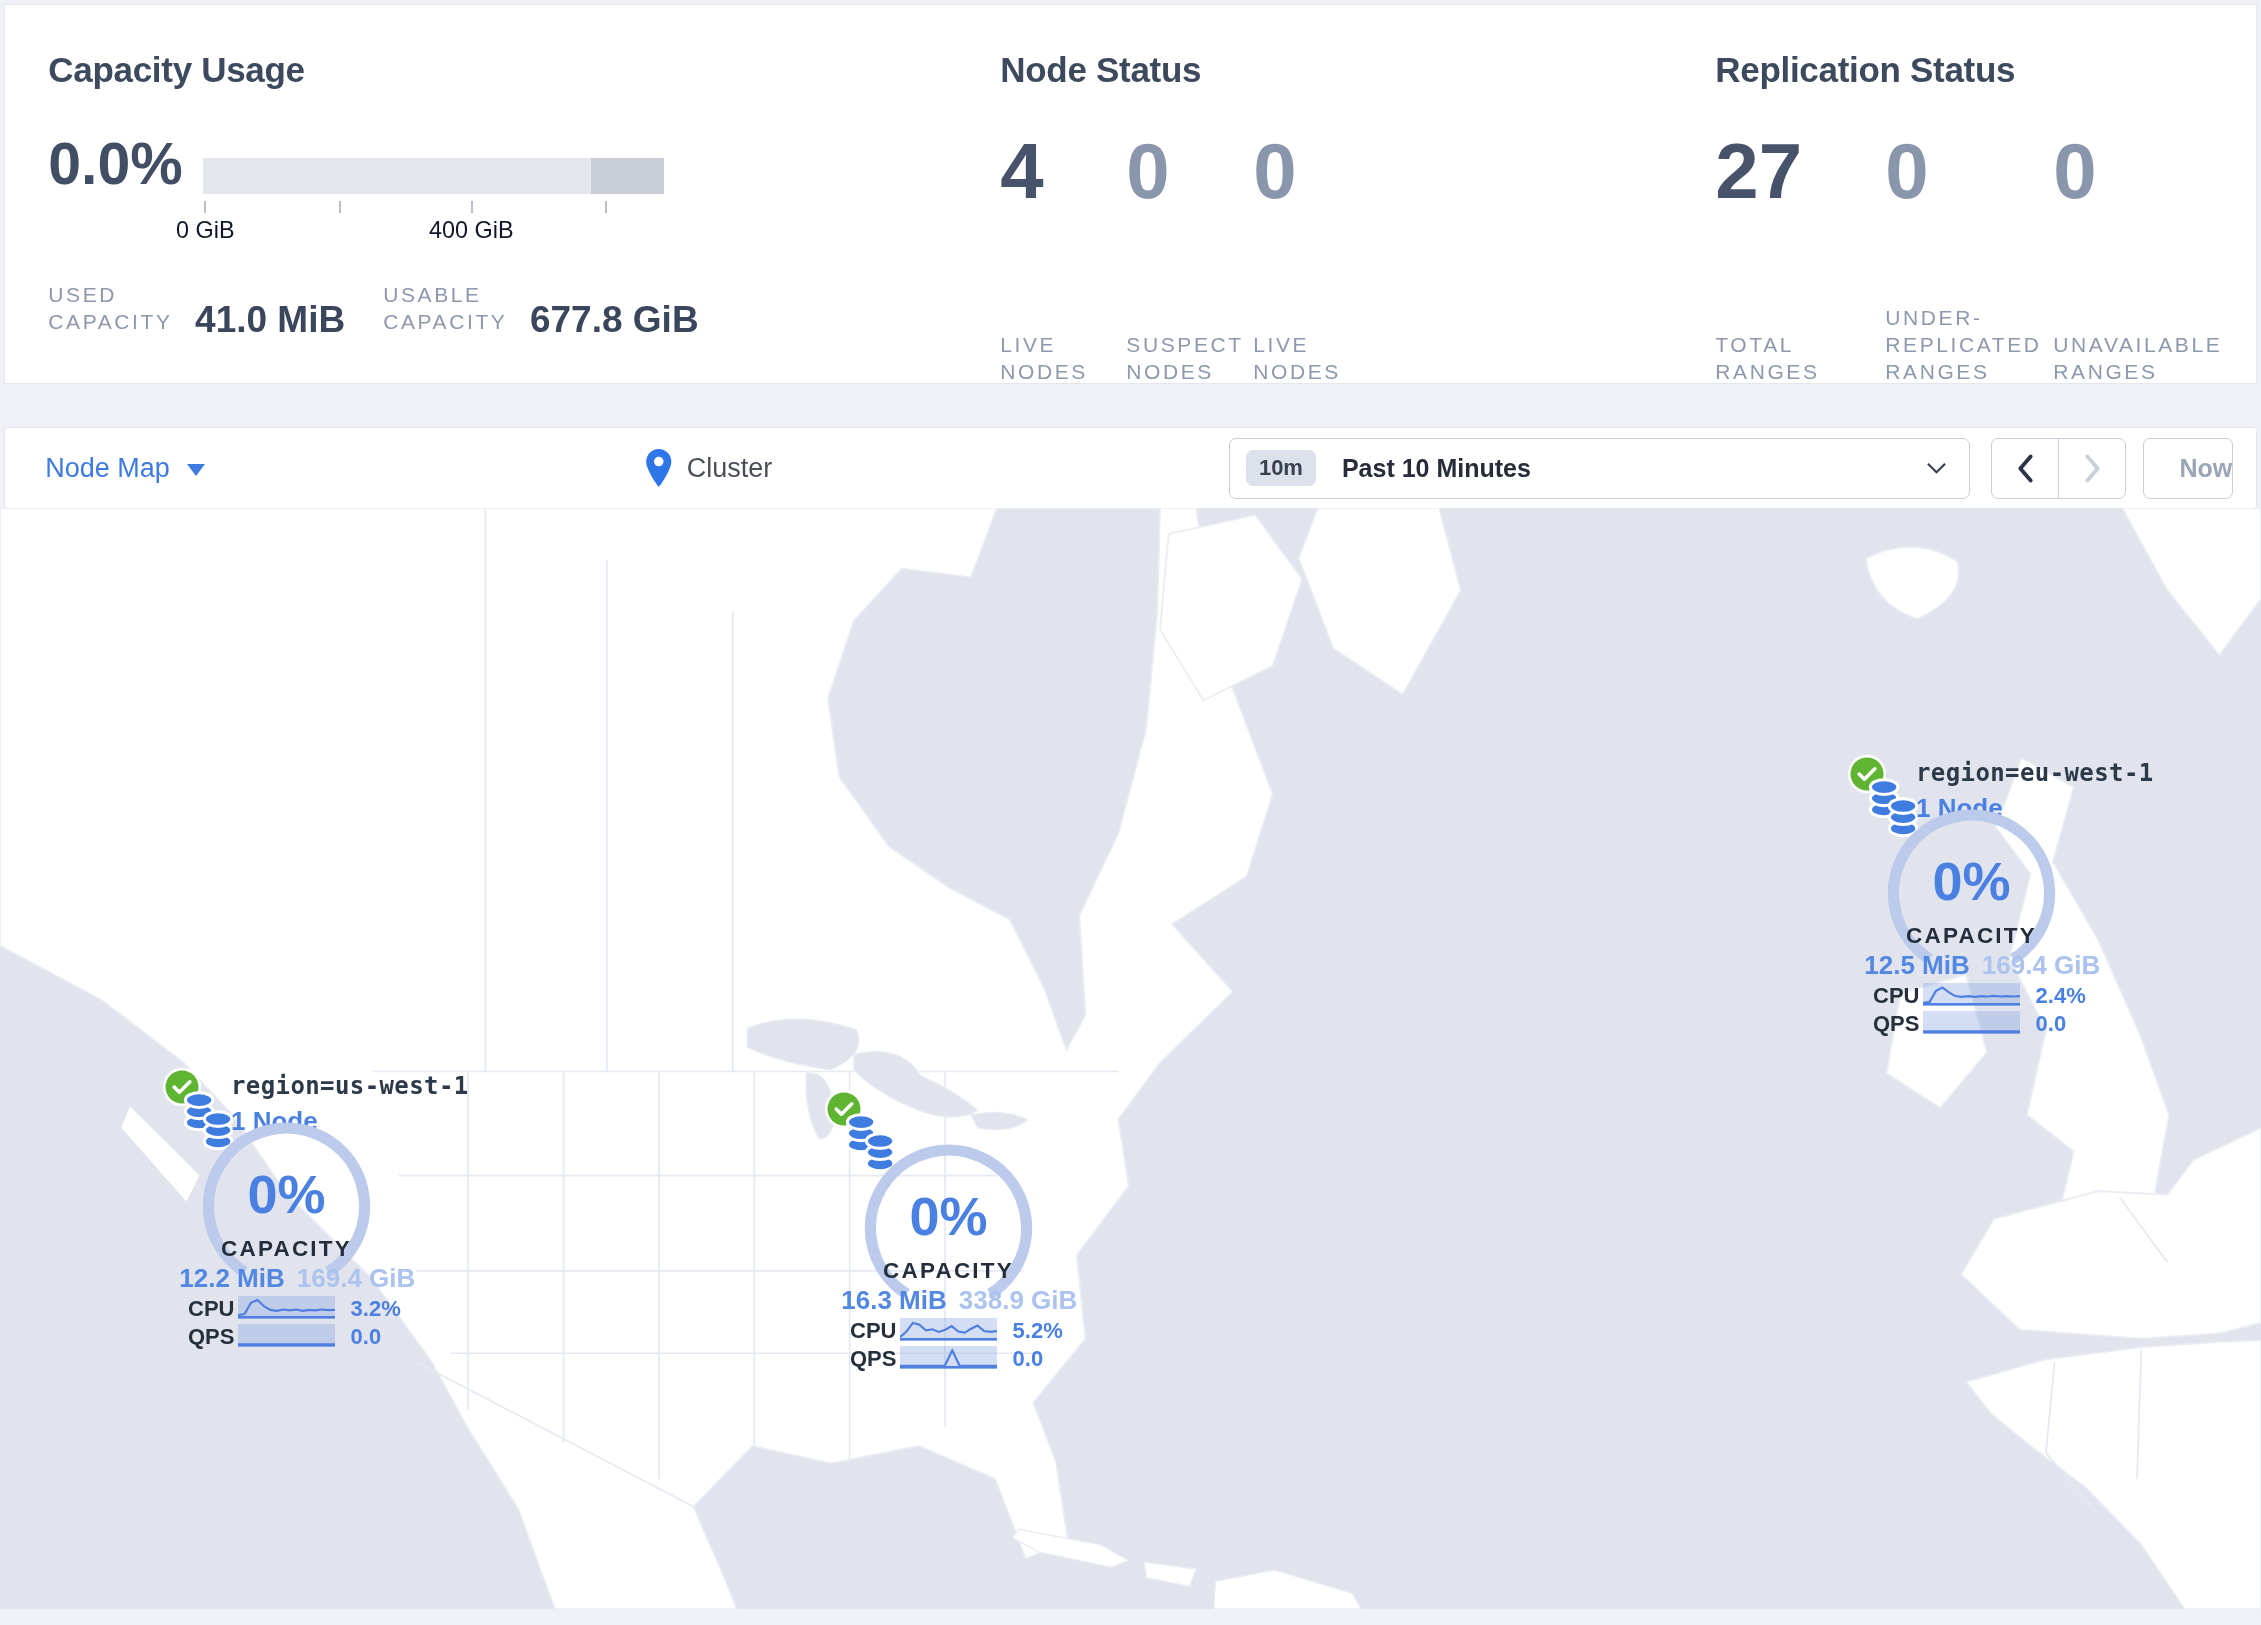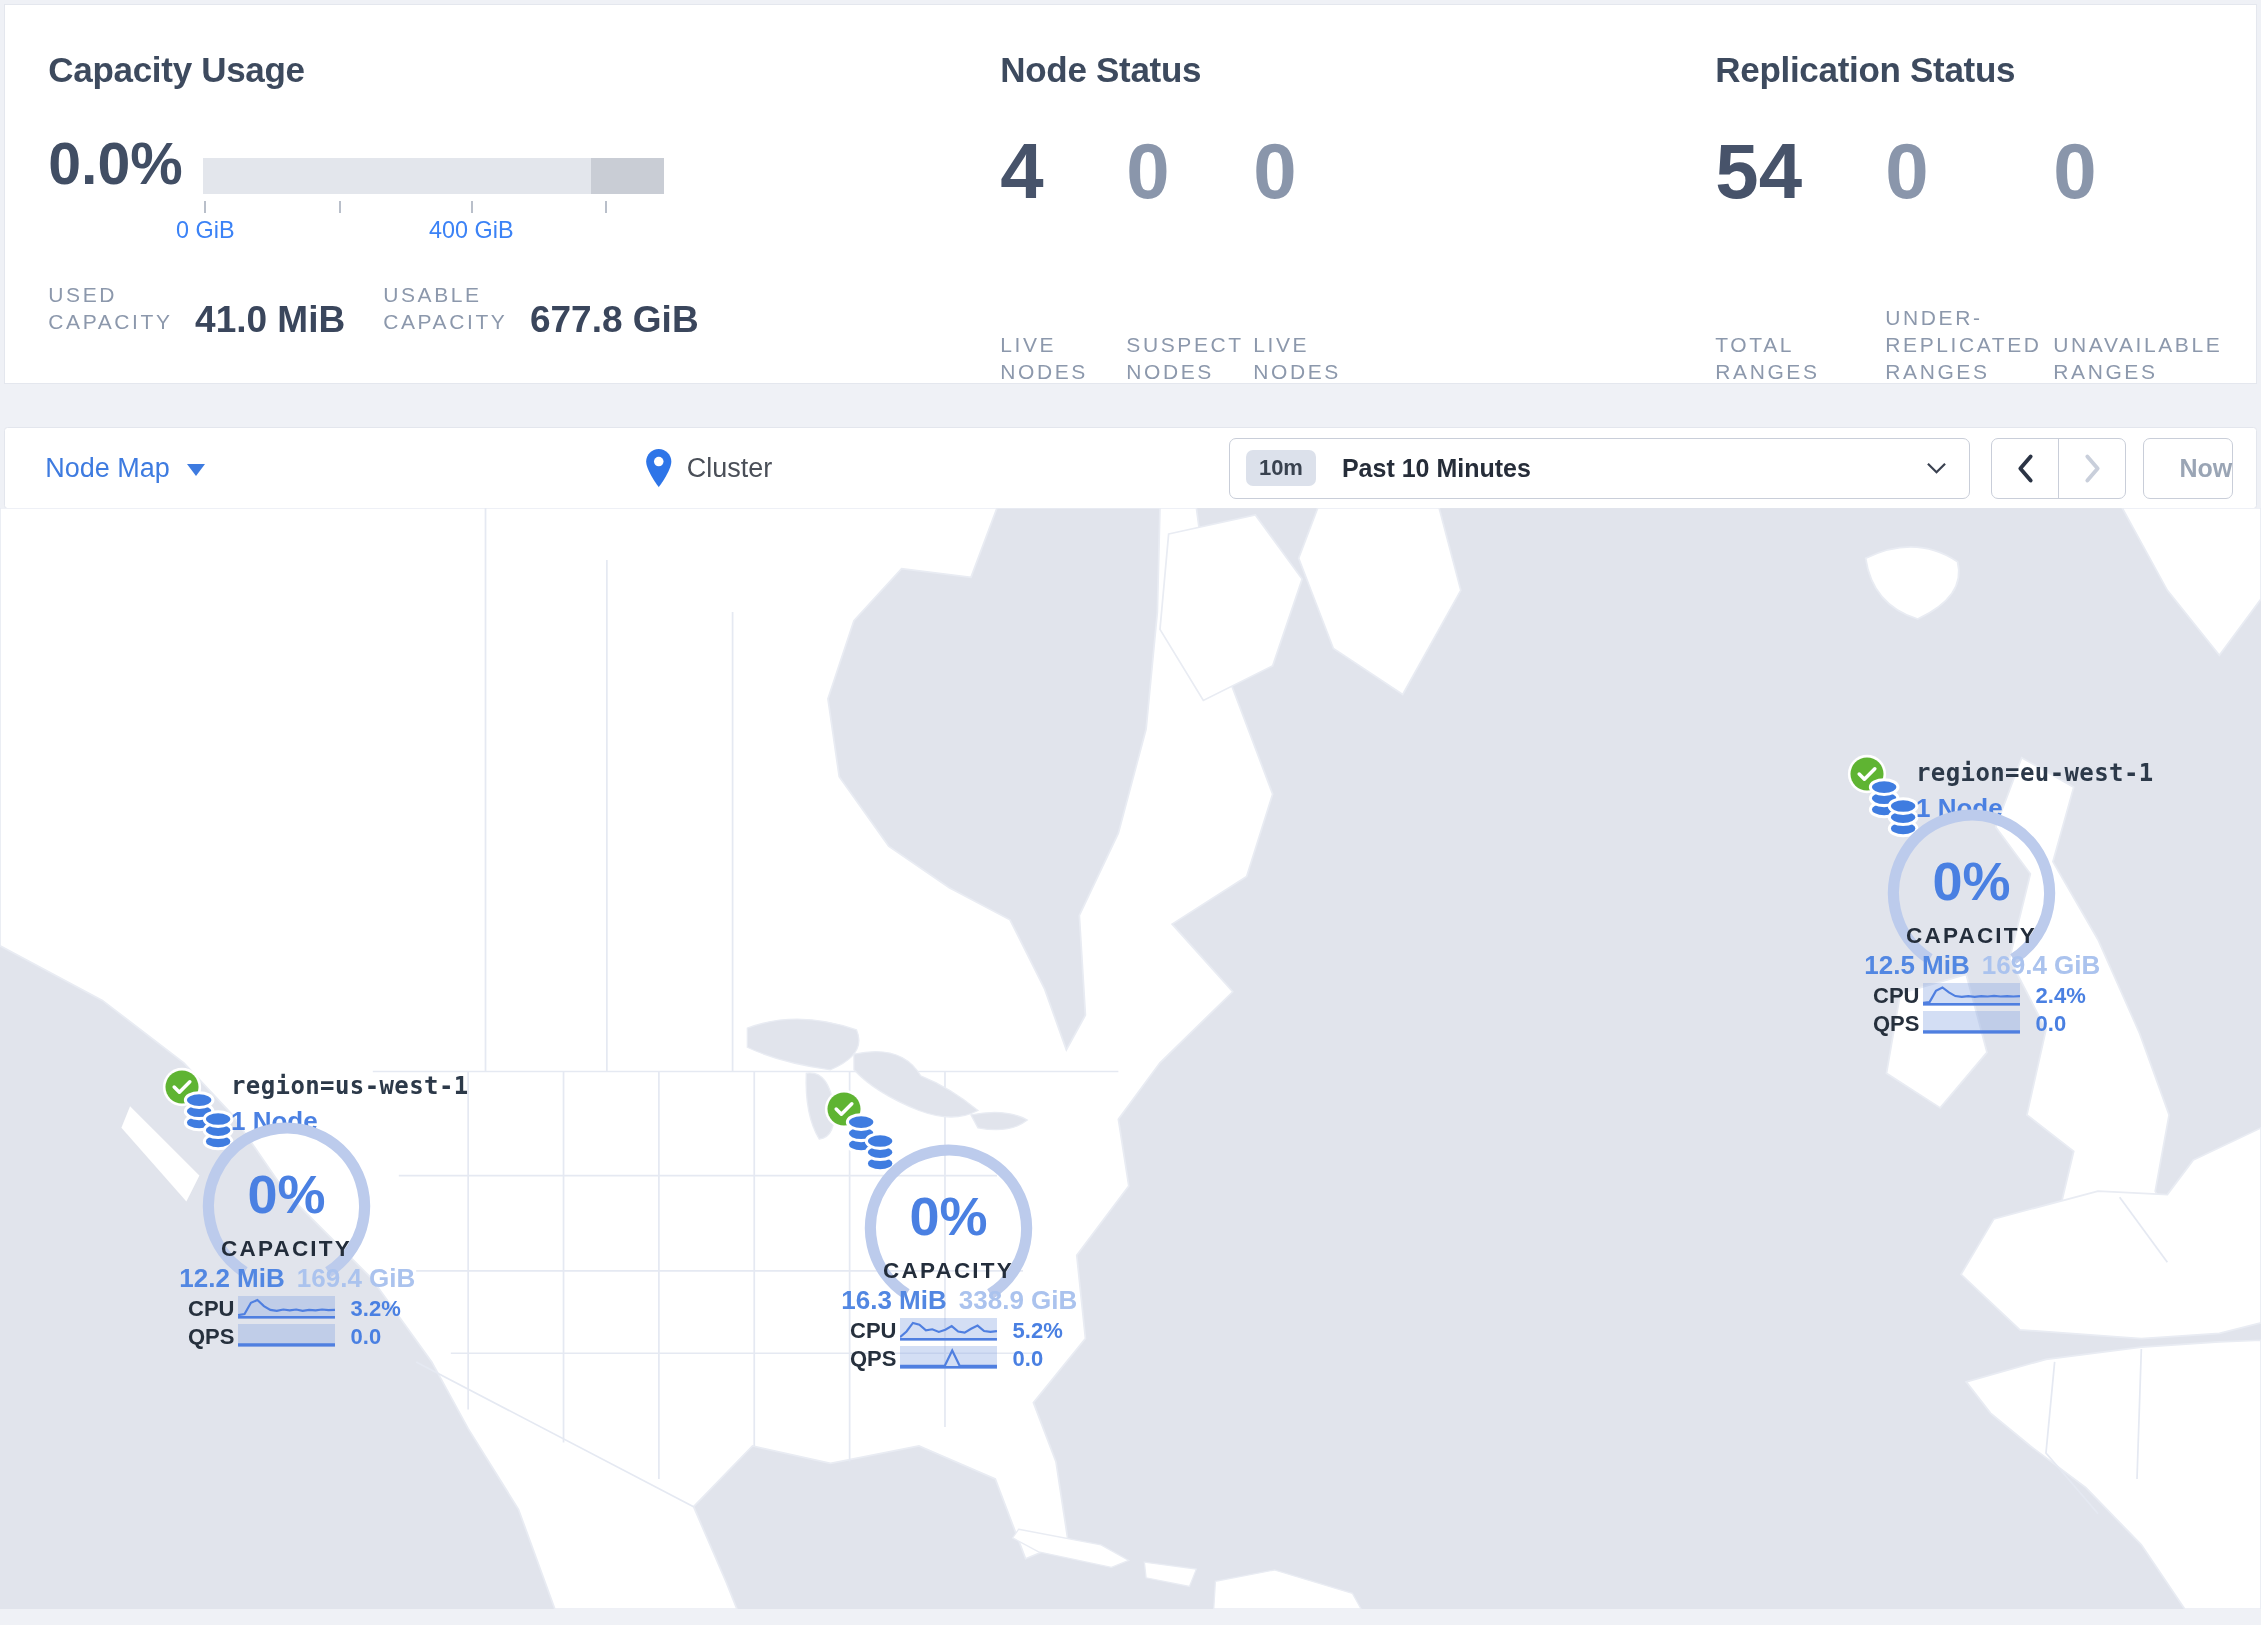--- a/index.html
+++ b/index.html
@@ -27,21 +27,21 @@
     font-size:59px;font-weight:700;color:#414e64;line-height:1;
   }
   .cap-bar{
     position:absolute;left:198px;top:153px;width:461px;height:36px;
     background:#e3e6ec;
   }
   .cap-bar-dark{position:absolute;right:0;top:0;width:73px;height:36px;background:#c9cdd5;}
   .cap-tick{position:absolute;top:196px;width:1.7px;height:12px;background:#b9bfca;}
   .cap-tick-label{
     position:absolute;top:212px;transform:translateX(-50%);
-    font-size:23.4px;color:#3b82f6;white-space:nowrap;
+    font-size:23.4px;color:#0f172a;white-space:nowrap;
   }
   .cap-metrics{
     position:absolute;left:43px;top:276px;display:flex;align-items:flex-end;gap:38px;
   }
   .cap-metric{display:flex;align-items:flex-end;}
   .caps-label{
     font-size:21px;line-height:27px;letter-spacing:2.6px;color:#8c98ac;font-weight:500;
   }
   .cap-metric .value{
     font-size:37px;font-weight:600;color:#3a465c;margin-left:22.5px;line-height:1;
@@ -185,21 +185,21 @@
       <div class="caps-label">
         <div>LIVE</div>
         <div>NODES</div>
       </div>
     </div>
   </div>
 
   <div class="section-title col-repl-title">Replication Status</div>
   <div class="stat-grid grid-repl">
     <div class="stat-cell" style="width:170px">
-      <div class="stat-num em">54</div>
+      <div class="stat-num em">27</div>
       <div class="caps-label">
         <div>TOTAL</div>
         <div>RANGES</div>
       </div>
     </div>
     <div class="stat-cell" style="width:168px">
       <div class="stat-num">0</div>
       <div class="caps-label">
         <div>UNDER-</div>
         <div>REPLICATED</div>

